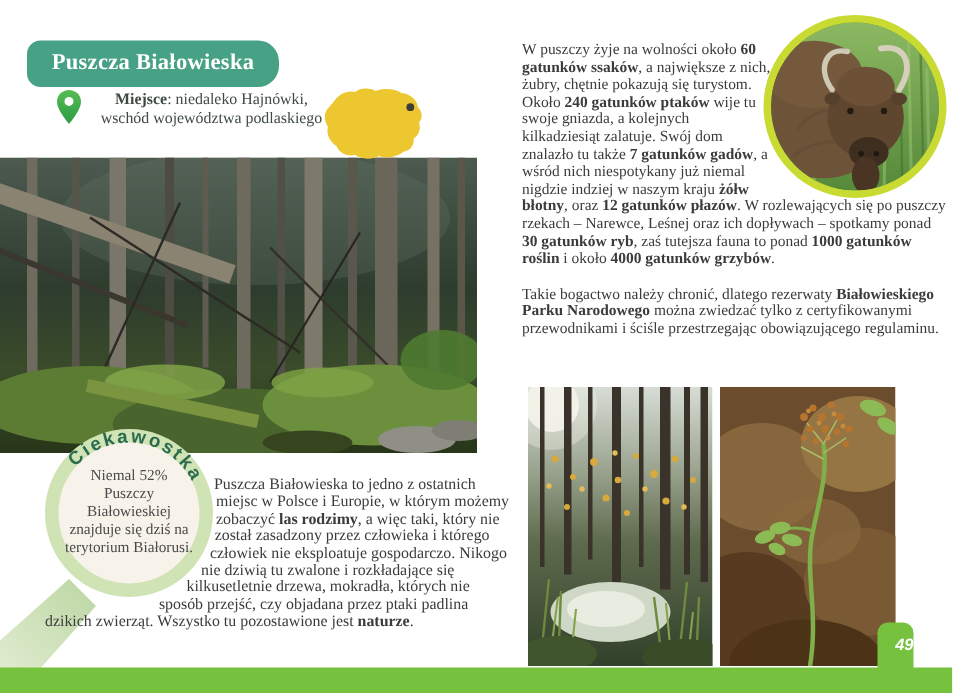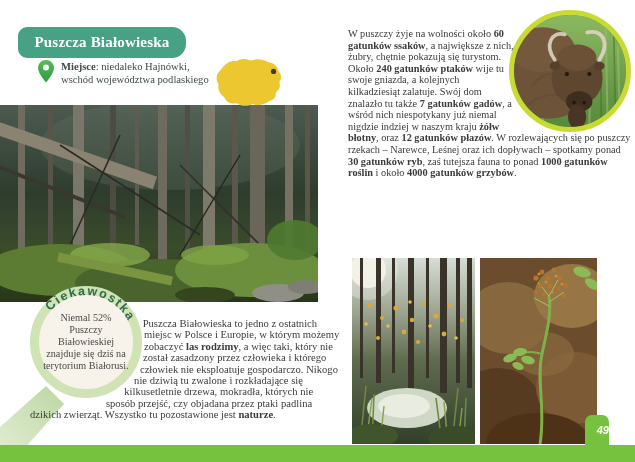--- a/index.html
+++ b/index.html
@@ -10,21 +10,21 @@
   html,body{margin:0;padding:0;background:#fff;}
   .stage{position:relative;width:635px;height:462px;background:#fff;overflow:hidden;
          font-family:"Liberation Serif",serif;color:var(--text_dark);}
   
   .title-banner{position:absolute;left:18px;top:27px;width:168px;height:31px;
     background:var(--accent_teal);border-radius:9px 14px 14px 9px;
     display:flex;align-items:center;justify-content:center;
     font-family:Liberation Serif, serif;font-weight:700;font-size:15px;
     letter-spacing:.2px;color:#fff;}
   
-  .location{position:absolute;left:38px;top:60px;width:200px;display:flex;gap:7px;}
+  .location{position:absolute;left:38px;top:60px;width:200px;display:flex;gap:7px;text-align:center;}
   .location p{margin:0;font-size:10.6px;line-height:13px;width:160px;color:#3f4a42;}
   .bold{font-weight:700;}
   
   .map-wrap{position:absolute;left:210px;top:57px;width:78px;height:52px;z-index:5;}
   
   .main-photo{position:absolute;left:0;top:105px;width:318px;height:197px;z-index:1;}
   
   .right-col{position:absolute;left:348px;top:28px;width:283px;font-size:10.3px;
     line-height:11.6px;}
   .right-col p{margin:0;}
@@ -177,20 +177,21 @@
             <circle cx="59" cy="86" r="1.8" fill="#1f1710"></circle>
             <circle cx="69" cy="86" r="1.8" fill="#1f1710"></circle>
             <ellipse cx="62" cy="100" rx="9" ry="12" fill="#4a3524"></ellipse>
             <path d="M18,70 C24,60 34,56 44,58" fill="none" stroke="#5f4732" stroke-width="2" opacity="0.5"></path>
             <path d="M14,88 C26,78 40,76 52,80" fill="none" stroke="#5f4732" stroke-width="2" opacity="0.4"></path>
           </g>
         </svg>
       </div>
     </div>
     <p class="p1"><span>W puszczy żyje na wolności około </span><span class="bold">60 gatunków ssaków</span><span>, a największe z nich, żubry, chętnie pokazują się turystom. Około </span><span class="bold">240 gatunków ptaków</span><span> wije tu swoje gniazda, a kolejnych kilkadziesiąt zalatuje. Swój dom znalazło tu także </span><span class="bold">7 gatunków gadów</span><span>, a wśród nich niespotykany już niemal nigdzie indziej w naszym kraju </span><span class="bold">żółw błotny</span><span>, oraz </span><span class="bold">12 gatunków płazów</span><span>. W rozlewających się po puszczy rzekach – Narewce, Leśnej oraz ich dopływach – spotkamy ponad </span><span class="bold">30 gatunków ryb</span><span>, zaś tutejsza fauna to ponad </span><span class="bold">1000 gatunków roślin</span><span> i około </span><span class="bold">4000 gatunków grzybów</span><span>.</span></p>
+    <p class="p2"><span>Takie bogactwo należy chronić, dlatego rezerwaty </span><span class="bold">Białowieskiego Parku Narodowego</span><span> można zwiedzać tylko z certyfikowanymi przewodnikami i ściśle przestrzegając obowiązującego regulaminu.</span></p>
   </div>
 
   <div class="mag-handle">
     <svg width="72" height="92" viewBox="0 0 72 92">
       <defs>
           <linearGradient id="hg" x1="1" y1="0" x2="0" y2="1">
         <stop offset="0" stop-color="#bcd6a2"></stop>
             <stop offset="1" stop-color="#e6f0d8"></stop>
       </linearGradient>
         </defs>

